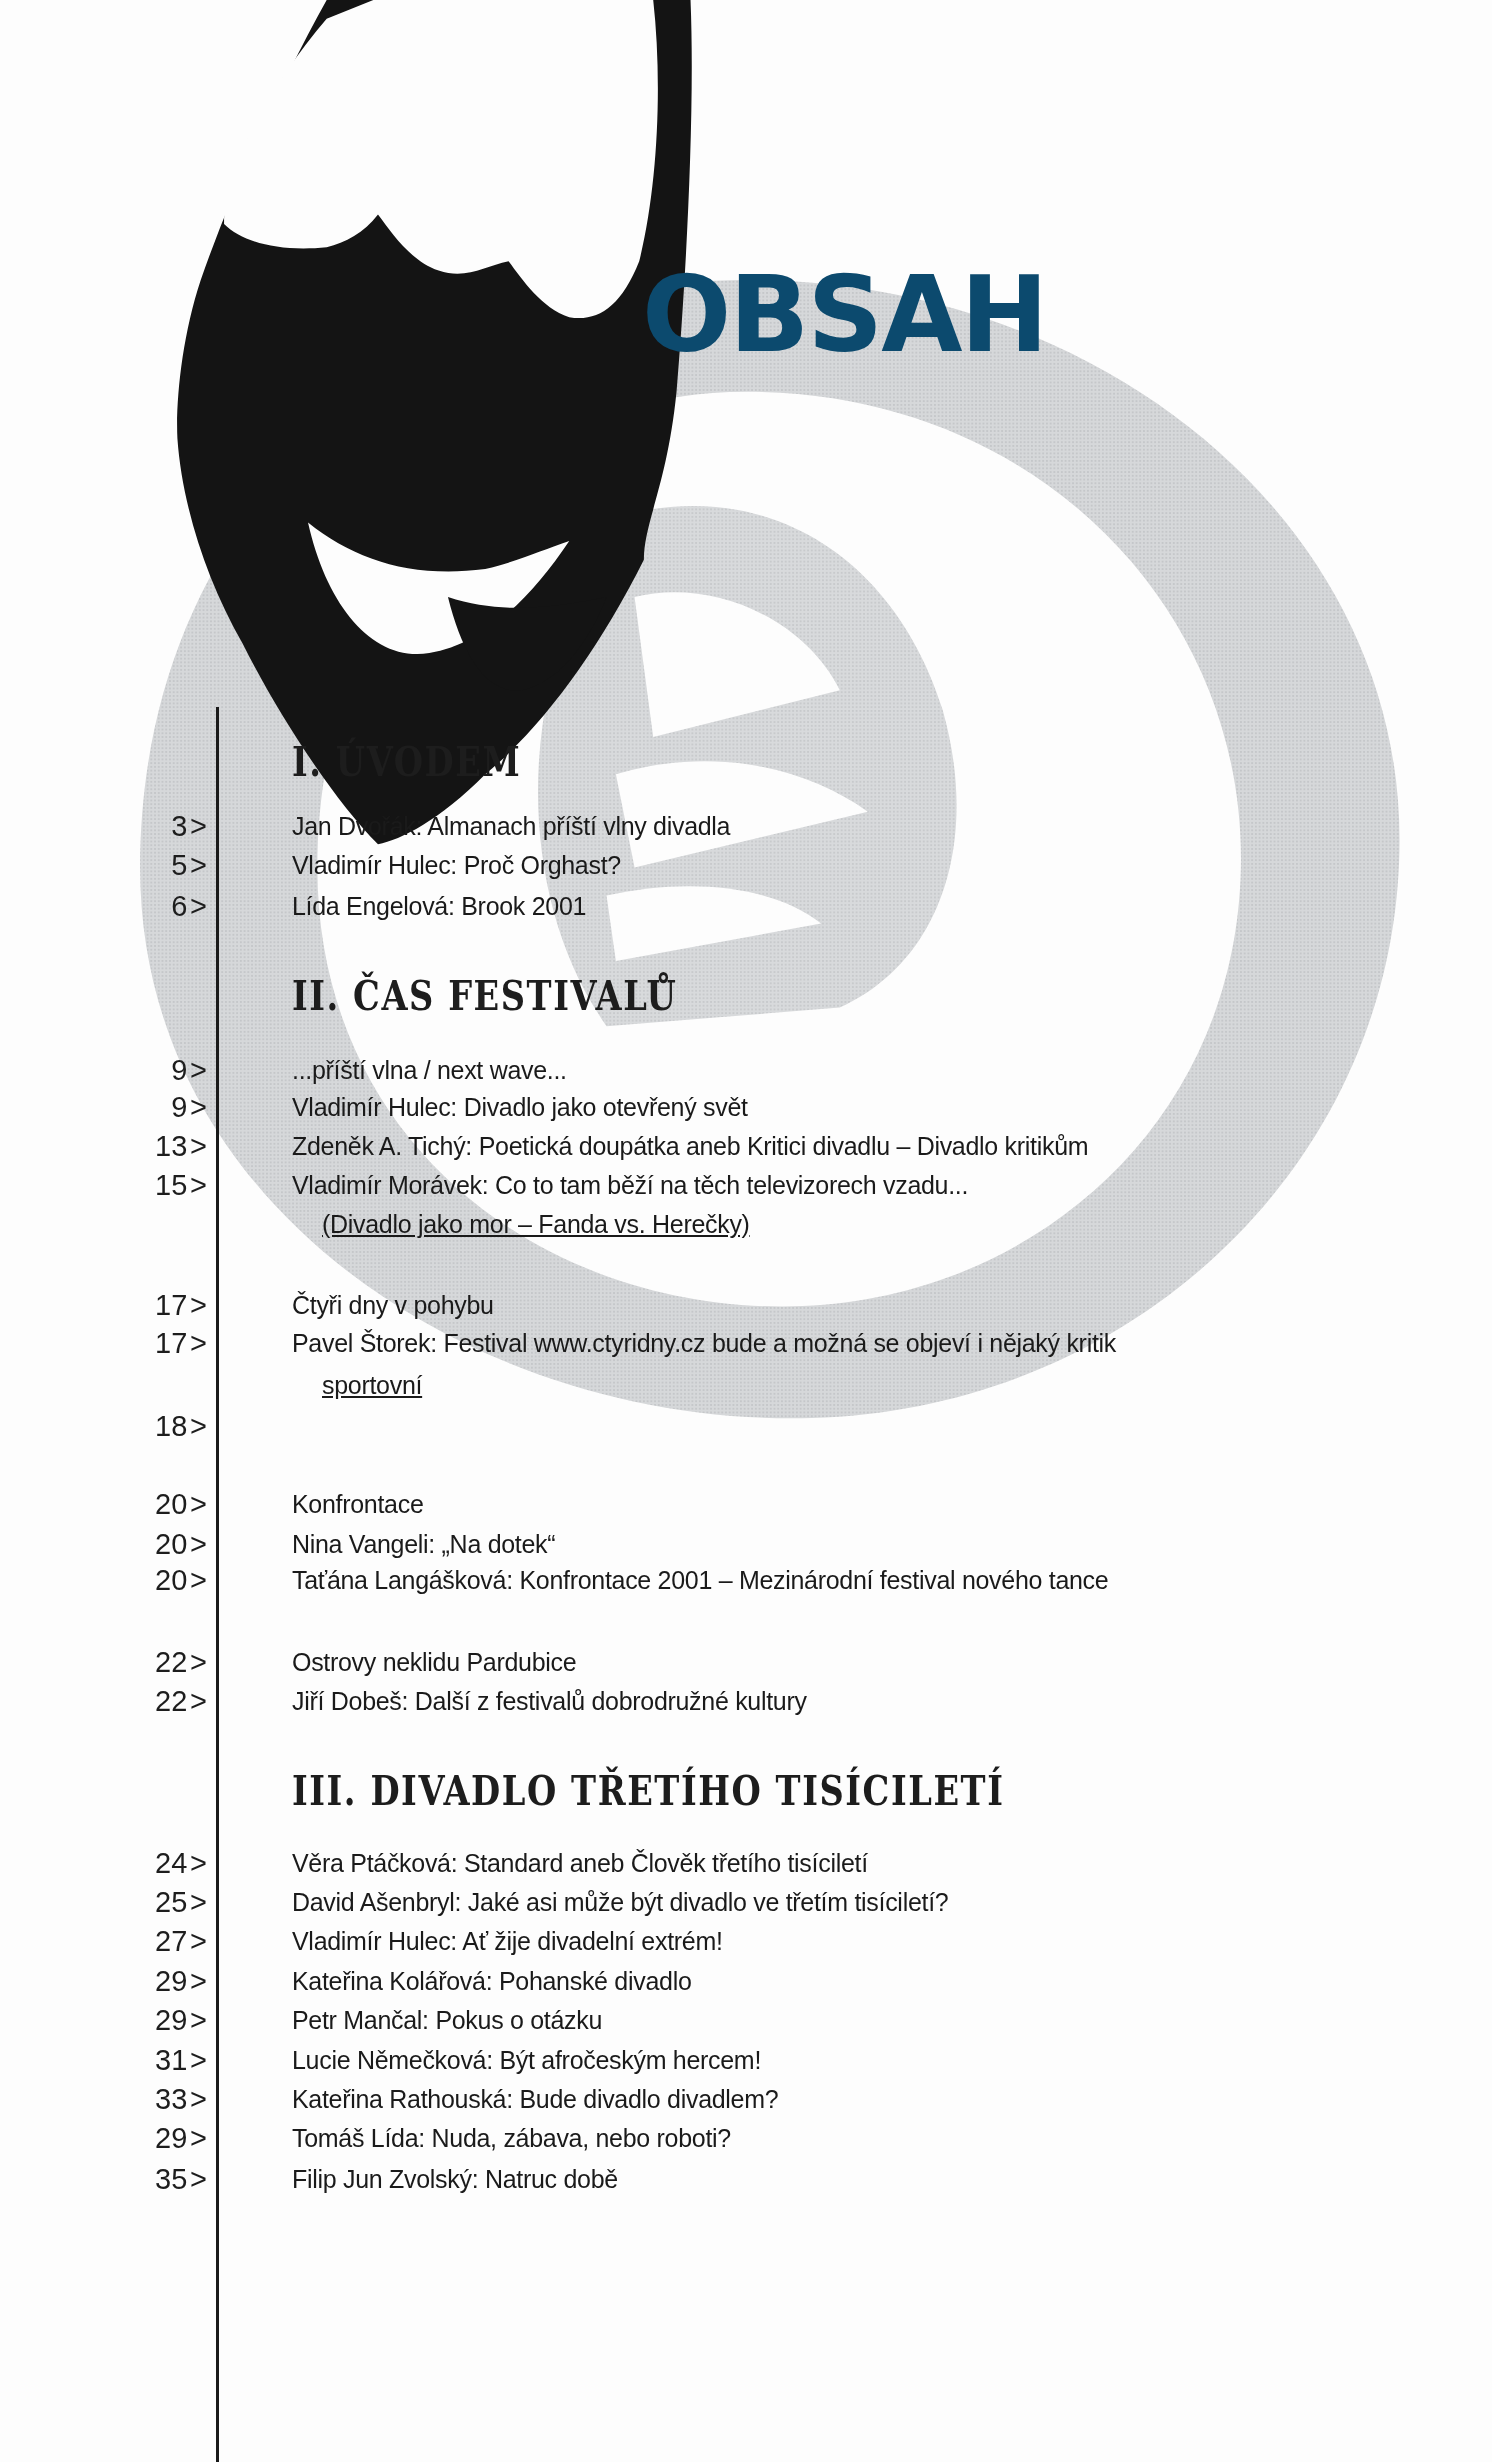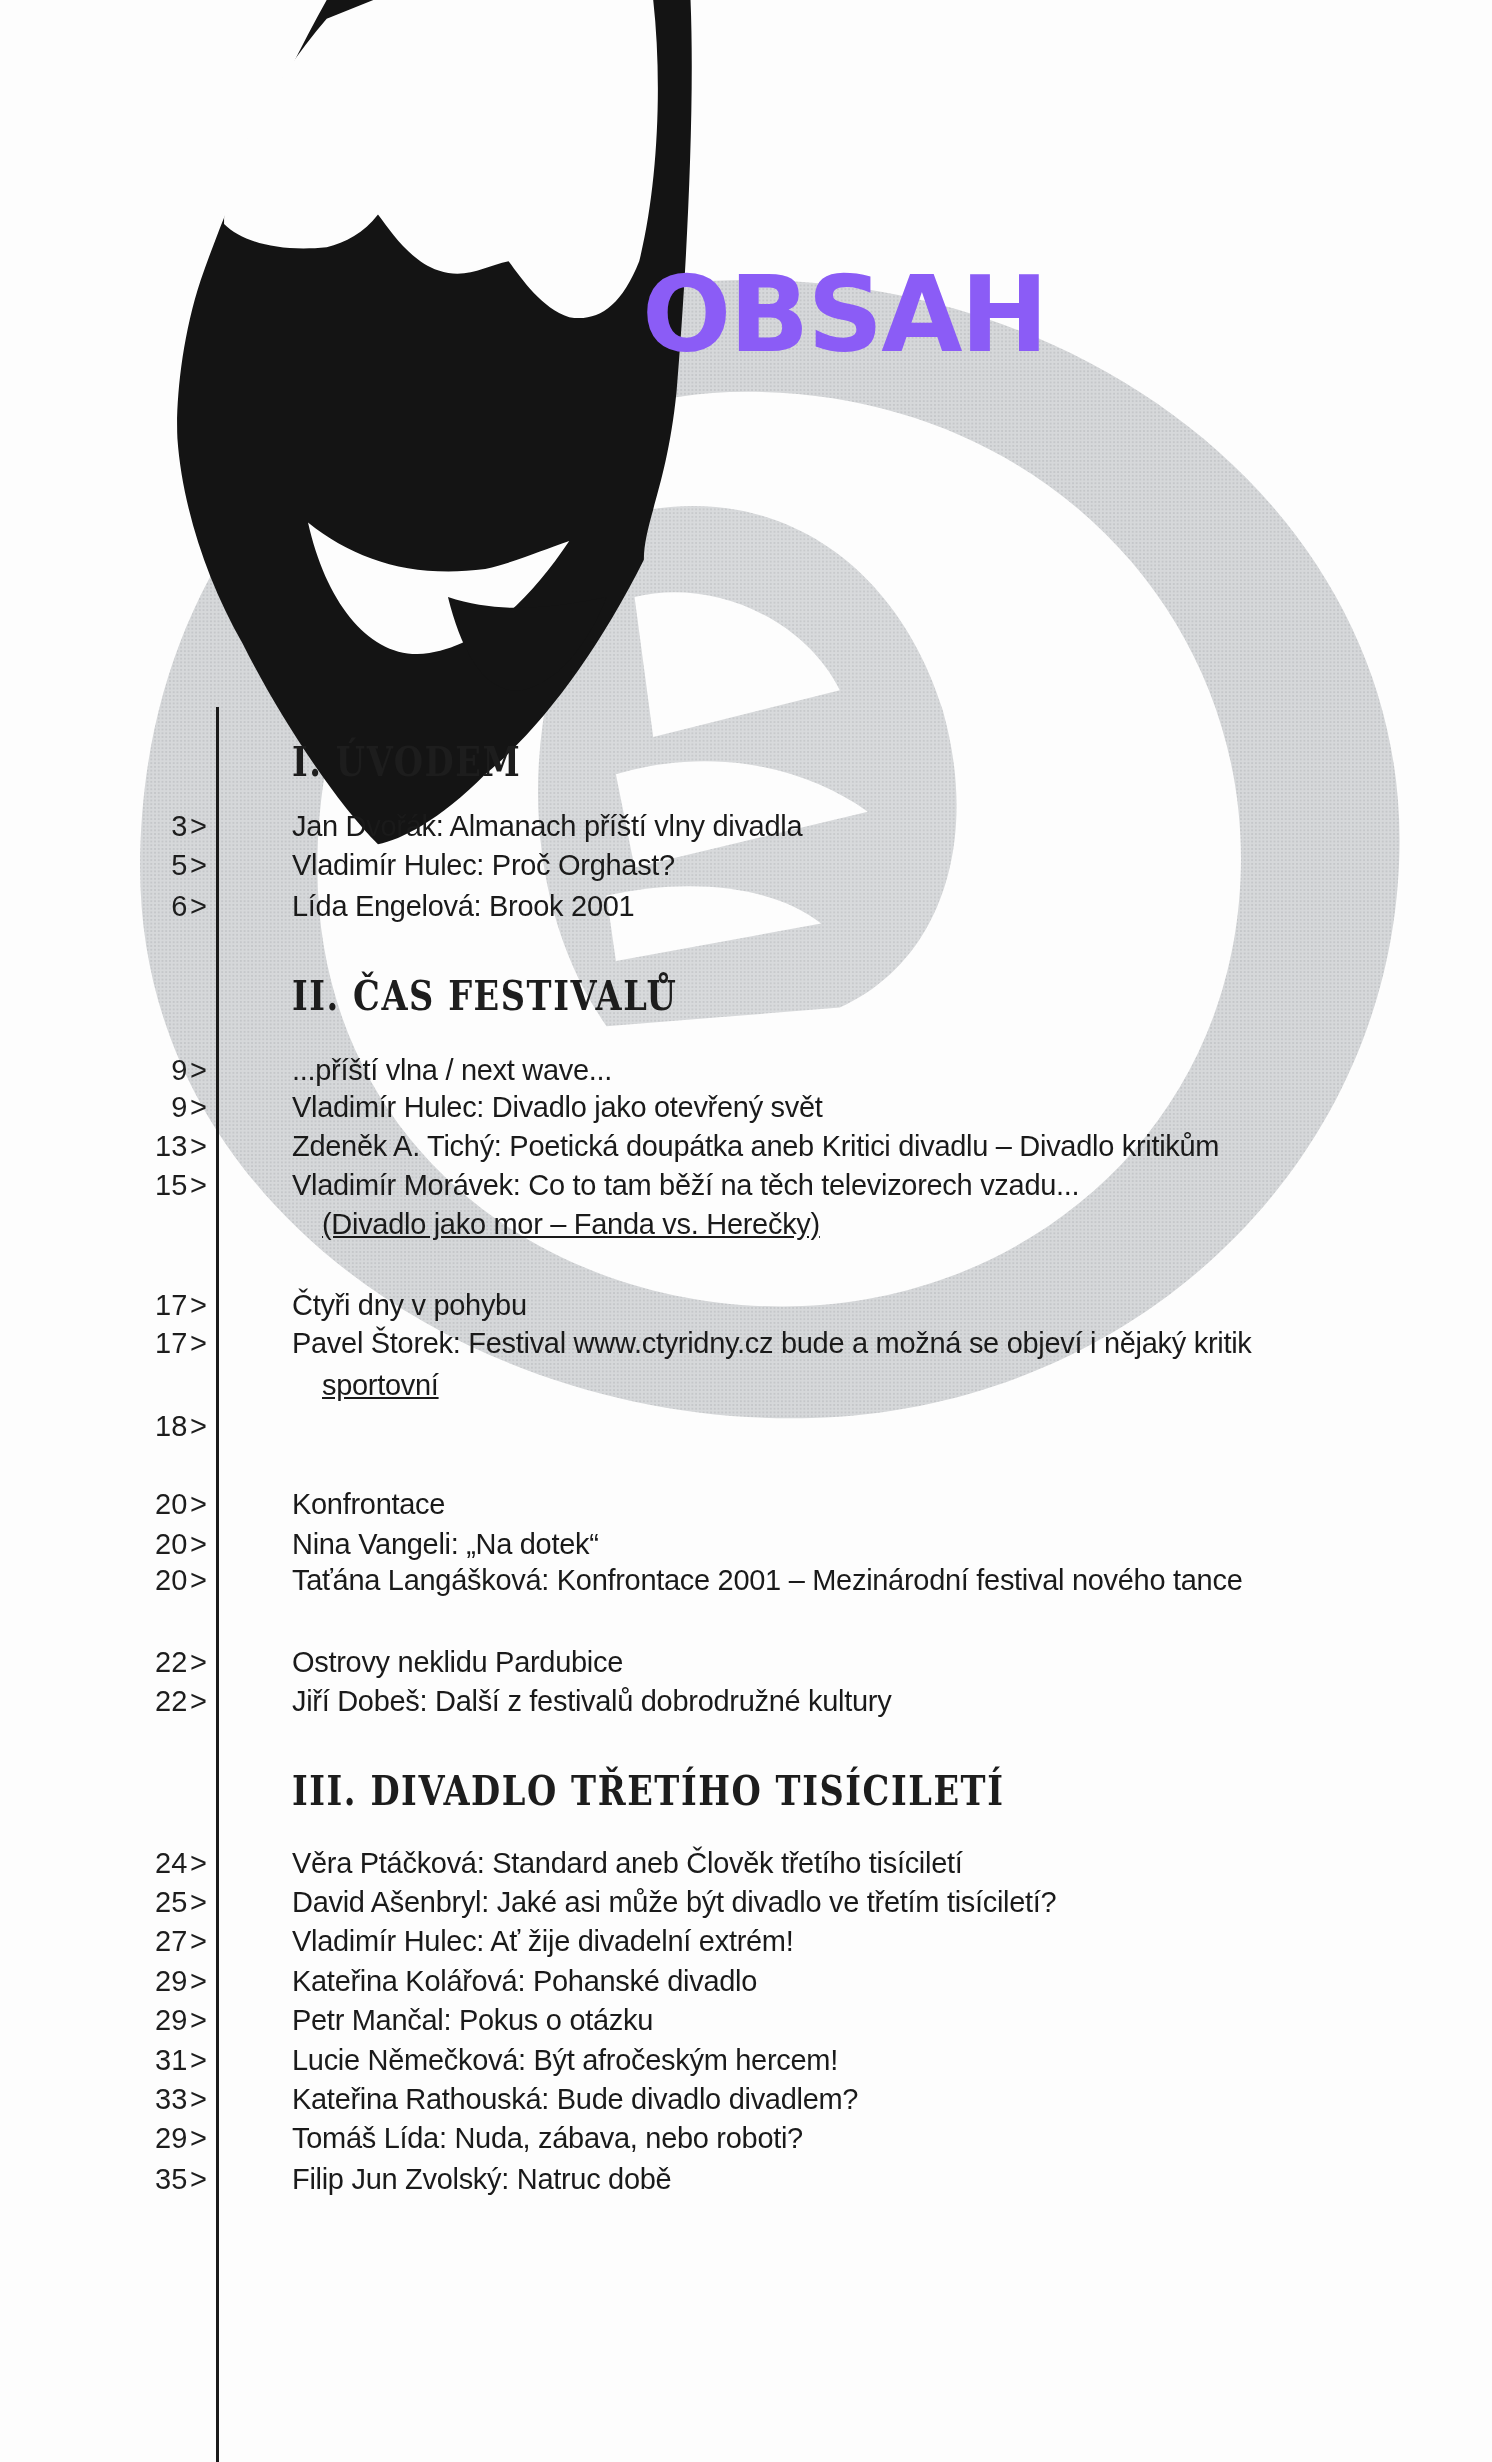--- a/index.html
+++ b/index.html
@@ -1,25 +1,25 @@
 <!DOCTYPE html>
 <html style="font-size:15px"><head>
 <meta charset="utf-8">
 <style>
   html, body { margin:0; padding:0; }
   body { width:1493px; height:2462px; background:#fdfdfd; position:relative; overflow:hidden; font-family:"Liberation Sans", sans-serif; color:#1a1a1a; }
   .bg-art { position:absolute; left:0; top:0; width:1493px; height:2462px; pointer-events:none; }
   .mask-art { position:absolute; left:0; top:0; width:1493px; height:2462px; pointer-events:none; }
-  .title { position:absolute; left:642px; top:263px; font-family:"DejaVu Sans", sans-serif; font-weight:bold; font-size:105px; letter-spacing:-1.9px; color:#8b5cf6; line-height:1; }
+  .title { position:absolute; left:642px; top:263px; font-family:"DejaVu Sans", sans-serif; font-weight:bold; font-size:105px; letter-spacing:-1.9px; color:#0c4a6e; line-height:1; }
   .vline { position:absolute; left:216px; top:707px; width:2.8px; height:1755px; background:#1a1a1a; }
   .section-heading { position:absolute; left:292px; font-family:"DejaVu Serif", serif; font-weight:bold; font-size:41px; letter-spacing:1.9px; color:#1d1d1d; line-height:1; transform:scaleX(0.82); transform-origin:left center; white-space:nowrap; }
   .row { position:absolute; left:0; width:1493px; height:37px; }
   .pnum { position:absolute; right:1286px; width:93px; text-align:right; font-size:29px; line-height:37px; color:#1d1d1d; white-space:nowrap; }
   .pnum .arrow { margin-left:2.8px; }
-  .entry { position:absolute; left:292px; font-size:29px; line-height:37px; color:#1a1a1a; white-space:nowrap; letter-spacing:-0.3px; }
+  .entry { position:absolute; left:292px; font-size:25px; line-height:37px; color:#1a1a1a; white-space:nowrap; letter-spacing:-0.3px; }
   .entry.bold { font-weight:normal; }
   .entry.cont { left:322px;text-decoration:underline; }
 </style>
 </head>
 <body>
 
 <svg class="bg-art" viewBox="0 0 1600 2639" xmlns="http://www.w3.org/2000/svg">
   <defs>
     <pattern id="dots" width="4" height="4" patternUnits="userSpaceOnUse">
       <rect width="4" height="4" fill="#d4d6d8"></rect>

